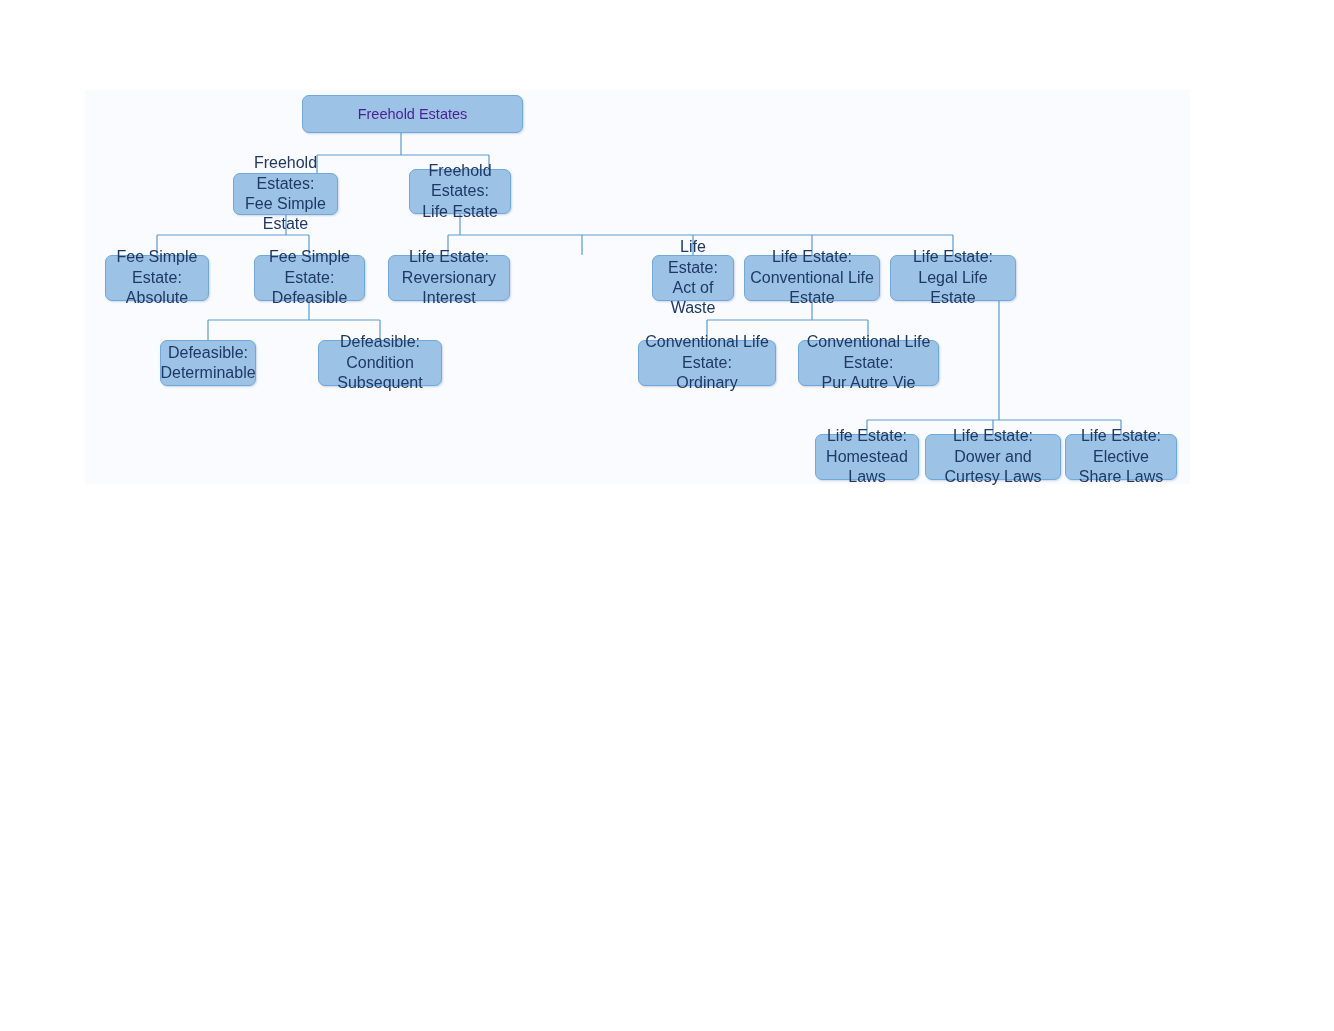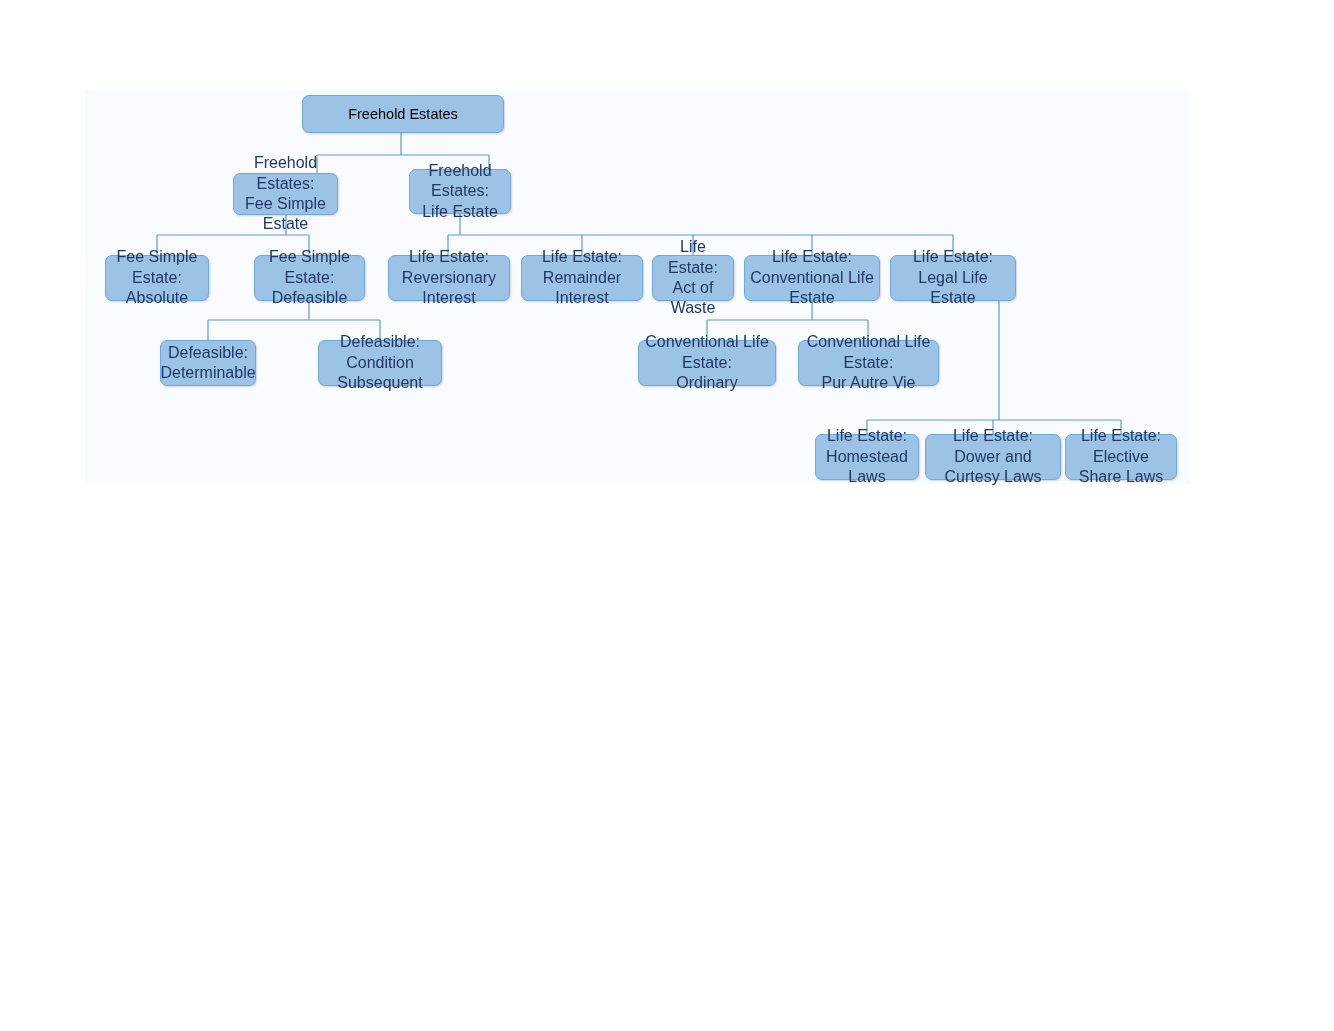--- a/index.html
+++ b/index.html
@@ -70,33 +70,31 @@
       <path d="M401,133 L401,155 M317,155 L489,155 M317,155 L317,173 M489,155 L489,169"></path>
       <path d="M286,215 L286,235 M157,235 L309,235 M157,235 L157,255 M309,235 L309,255"></path>
       <path d="M460,214 L460,235 M448,235 L953,235 M448,235 L448,255 M582,235 L582,255 M693,235 L693,255 M812,235 L812,255 M953,235 L953,255"></path>
       <path d="M309,301 L309,320 M208,320 L380,320 M208,320 L208,340 M380,320 L380,340"></path>
       <path d="M812,301 L812,320 M707,320 L868,320 M707,320 L707,340 M868,320 L868,340"></path>
       <path d="M999,301 L999,420 M867,420 L1121,420 M867,420 L867,434 M993,420 L993,434 M1121,420 L1121,434"></path>
     </g>
 </svg>
 
 <div id="diagram">
-    <div class="node root" style="left: 302px; top: 95px; width: 202px; height: 38px; background: rgb(156, 195, 229); border-color: rgb(111, 168, 220); color: #000000;">Freehold Estates</div>
+    <div class="node root" style="left: 302px; top: 95px; width: 221px; height: 38px; background: rgb(156, 195, 229); border-color: rgb(111, 168, 220); color: #4c1d95;">Freehold Estates</div>
     <div class="node lvl" style="left: 233px; top: 173px; width: 105px; height: 42px; background: rgb(156, 195, 229); border-color: rgb(111, 168, 220); color: rgb(31, 56, 100);">Freehold Estates:
 Fee Simple Estate</div>
     <div class="node lvl" style="left: 409px; top: 169px; width: 102px; height: 45px; background: rgb(156, 195, 229); border-color: rgb(111, 168, 220); color: rgb(31, 56, 100);">Freehold Estates:
 Life Estate</div>
     <div class="node lvl" style="left: 105px; top: 255px; width: 104px; height: 46px; background: rgb(156, 195, 229); border-color: rgb(111, 168, 220); color: rgb(31, 56, 100);">Fee Simple Estate:
 Absolute</div>
     <div class="node lvl" style="left: 254px; top: 255px; width: 111px; height: 46px; background: rgb(156, 195, 229); border-color: rgb(111, 168, 220); color: rgb(31, 56, 100);">Fee Simple Estate:
 Defeasible</div>
     <div class="node lvl" style="left: 388px; top: 255px; width: 122px; height: 46px; background: rgb(156, 195, 229); border-color: rgb(111, 168, 220); color: rgb(31, 56, 100);">Life Estate:
 Reversionary Interest</div>
-    <div class="node lvl" style="left: 521px; top: 255px; width: 122px; height: 46px; background: rgb(156, 195, 229); border-color: rgb(111, 168, 220); color: rgb(31, 56, 100);">Life Estate: Remainder
-Interest</div>
     <div class="node lvl" style="left: 652px; top: 255px; width: 82px; height: 46px; background: rgb(156, 195, 229); border-color: rgb(111, 168, 220); color: rgb(31, 56, 100);">Life Estate:
 Act of Waste</div>
     <div class="node lvl" style="left: 744px; top: 255px; width: 136px; height: 46px; background: rgb(156, 195, 229); border-color: rgb(111, 168, 220); color: rgb(31, 56, 100);">Life Estate:
 Conventional Life Estate</div>
     <div class="node lvl" style="left: 890px; top: 255px; width: 126px; height: 46px; background: rgb(156, 195, 229); border-color: rgb(111, 168, 220); color: rgb(31, 56, 100);">Life Estate:
 Legal Life Estate</div>
     <div class="node lvl" style="left: 160px; top: 340px; width: 96px; height: 46px; background: rgb(156, 195, 229); border-color: rgb(111, 168, 220); color: rgb(31, 56, 100);">Defeasible:
 Determinable</div>
     <div class="node lvl" style="left: 318px; top: 340px; width: 124px; height: 46px; background: rgb(156, 195, 229); border-color: rgb(111, 168, 220); color: rgb(31, 56, 100);">Defeasible:
 Condition Subsequent</div>

